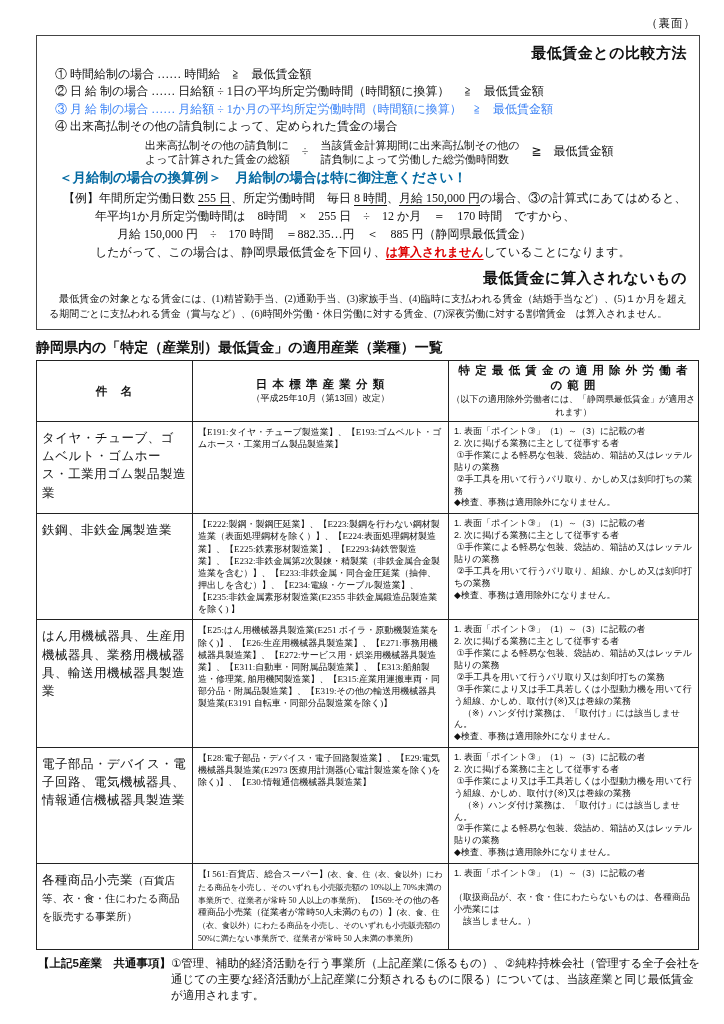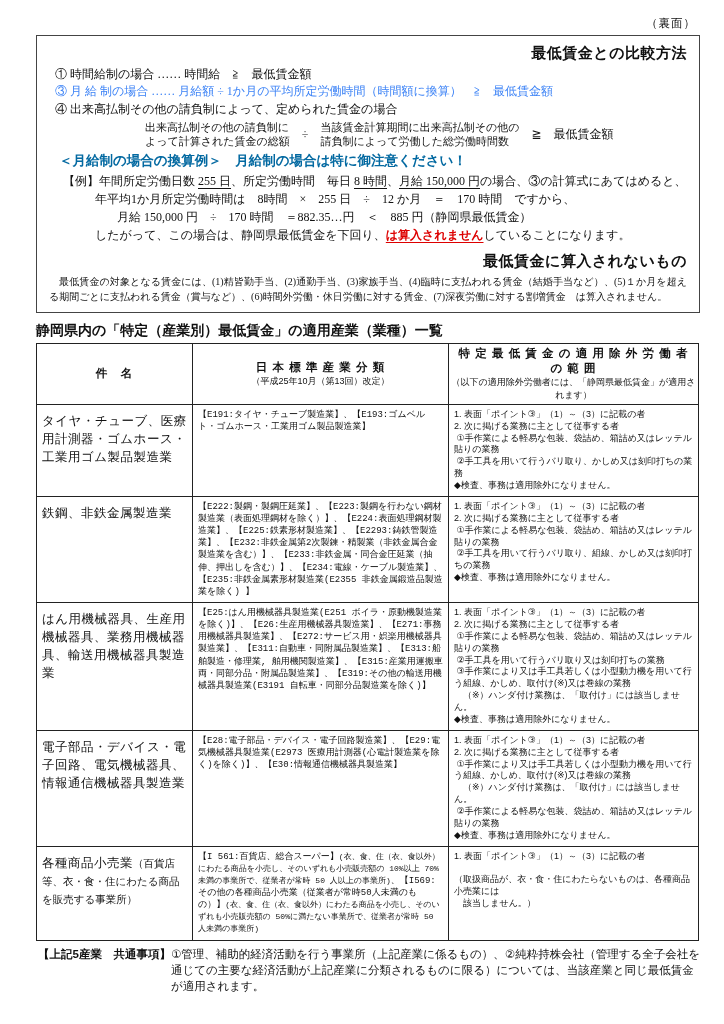--- a/index.html
+++ b/index.html
@@ -33,41 +33,42 @@
   .excluded-title { margin-top:8px; }
   .excluded-body { font-size:10px; line-height:1.5; text-align:justify; }
 
   
   .table-title { font-family:Liberation Serif, serif; font-weight:bold; font-size:14px; margin:9px 0 3px 0; }
   table { border-collapse:collapse; width:662px; table-layout:fixed; }
   th, td { border:1px solid #222; vertical-align:top; }
   thead th { text-align:center; font-family:"Liberation Sans","DejaVu Sans",sans-serif; padding:2px 2px; vertical-align:middle; }
   .th-main { font-size:11.5px; font-weight:bold; letter-spacing:1px; }
   .th-sub  { font-size:9px;  font-weight:normal; }
-  td { padding:4px 5px;font-family:Liberation Mono, monospace; }
+  td { padding:4px 5px; }
   .cell-name { font-family:"Liberation Sans","DejaVu Sans",sans-serif; font-size:12.5px; line-height:1.45; letter-spacing:0.5px; padding-top:7px; }
   .cell-name .name-sub { font-family:"Liberation Serif","DejaVu Serif",serif; font-size:10.5px; letter-spacing:0; }
   .cell-jsic { font-size:9px; line-height:1.35; }
   .cell-jsic .small { font-size:8px; }
   .cell-scope { font-family:"Liberation Sans","DejaVu Sans",sans-serif; font-size:9px; line-height:1.32; white-space:pre-wrap; }
 
   
   .common { display:flex; font-family:"Liberation Sans","DejaVu Sans",sans-serif; font-size:11.5px; line-height:1.4; margin:5px 0 7px 2px; }
   .common .label { white-space:nowrap; font-weight:bold; }
 </style>
 </head>
 <body>
 
 <div class="page">
 
   <div class="corner">（裏面）</div>
 
   <div class="box1">
     <div class="sec-title">最低賃金との比較方法</div>
     <div class="cmp-item">① 時間給制の場合 …… 時間給　≧　最低賃金額</div>
+    <div class="cmp-item">② 日 給 制の場合 …… 日給額 ÷ 1日の平均所定労働時間（時間額に換算）　 ≧　最低賃金額</div>
     <div class="cmp-item red">③ 月 給 制の場合 …… 月給額 ÷ 1か月の平均所定労働時間（時間額に換算）　≧　最低賃金額</div>
     <div class="cmp-item">④ 出来高払制その他の請負制によって、定められた賃金の場合</div>
 
     <div class="fraction-row">
       <div class="frac">
         <span>出来高払制その他の請負制に</span>
         <span>よって計算された賃金の総額</span>
       </div>
       <div class="frac-op">÷</div>
       <div class="frac">
@@ -109,21 +110,21 @@
           <div class="th-sub">（平成25年10月（第13回）改定）</div>
         </th>
         <th>
           <div class="th-main">特 定 最 低 賃 金 の 適 用 除 外 労 働 者 の 範 囲</div>
           <div class="th-sub">（以下の適用除外労働者には、「静岡県最低賃金」が適用されます）</div>
         </th>
       </tr>
     </thead>
     <tbody>
       <tr>
-        <td class="cell-name">タイヤ・チューブ、医療用計測器・ゴムホース・工業用ゴム製品製造業</td>
+        <td class="cell-name">タイヤ・チューブ、ゴムベルト・ゴムホース・工業用ゴム製品製造業</td>
         <td class="cell-jsic">【E191:タイヤ・チューブ製造業】、【E193:ゴムベルト・ゴムホース・工業用ゴム製品製造業】</td>
         <td class="cell-scope">1. 表面「ポイント③」（1）～（3）に記載の者
 2. 次に掲げる業務に主として従事する者
  ①手作業による軽易な包装、袋詰め、箱詰め又はレッテル貼りの業務
  ②手工具を用いて行うバリ取り、かしめ又は刻印打ちの業務
 ◆検査、事務は適用除外になりません。</td>
       </tr>
       <tr>
         <td class="cell-name">鉄鋼、非鉄金属製造業</td>
         <td class="cell-jsic">【E222:製鋼・製鋼圧延業】、【E223:製鋼を行わない鋼材製造業（表面処理鋼材を除く）】、【E224:表面処理鋼材製造業】、【E225:鉄素形材製造業】、【E2293:鋳鉄管製造業】、【E232:非鉄金属第2次製錬・精製業（非鉄金属合金製造業を含む）】、【E233:非鉄金属・同合金圧延業（抽伸、押出しを含む）】、【E234:電線・ケーブル製造業】、【E235:非鉄金属素形材製造業(E2355 非鉄金属鍛造品製造業を除く) 】</td>

